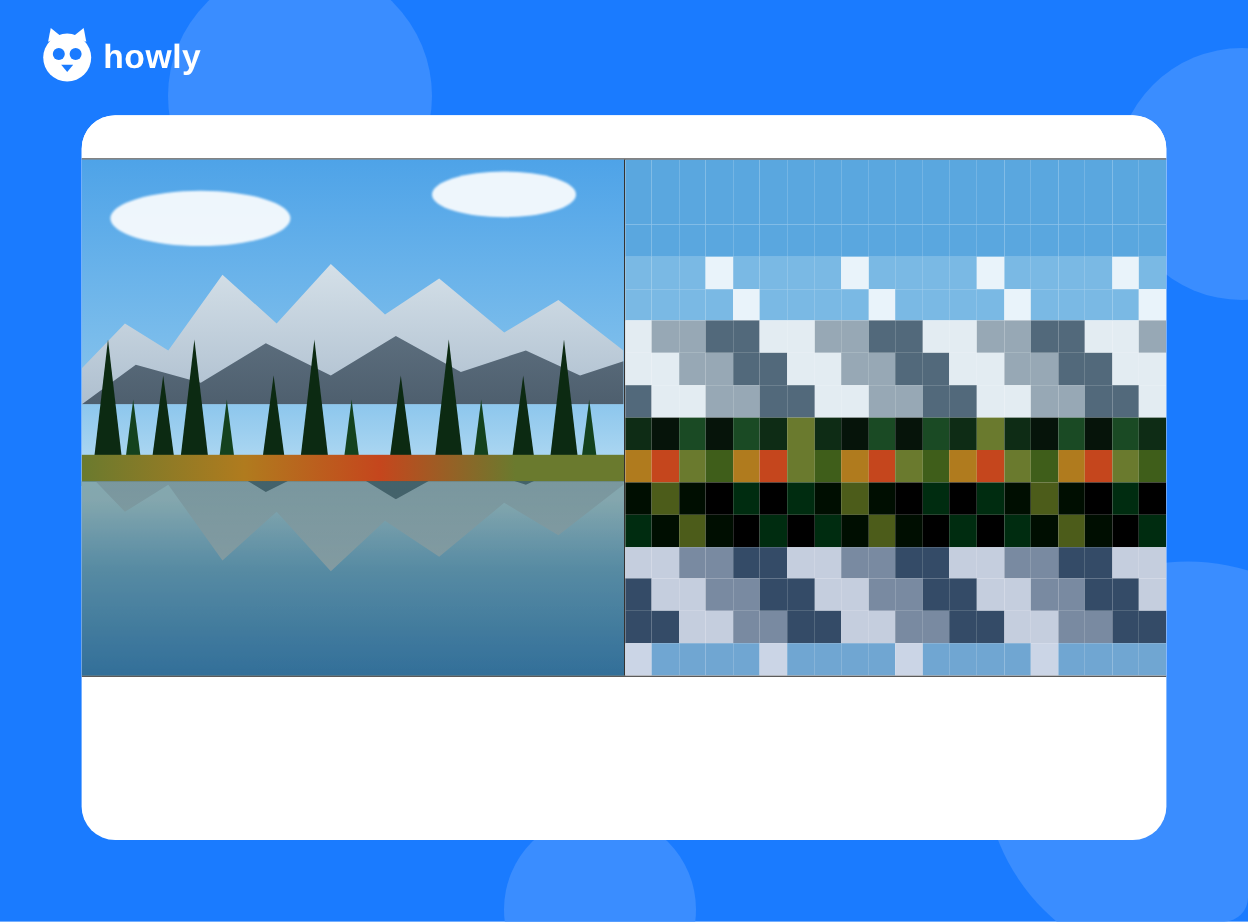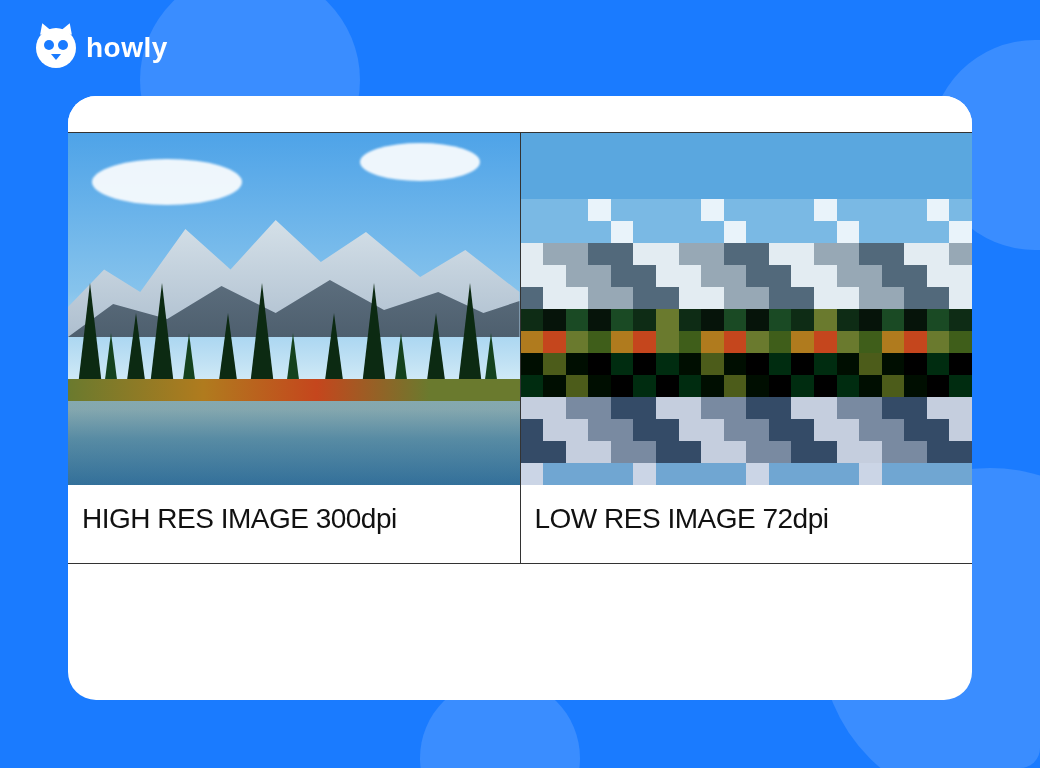--- a/index.html
+++ b/index.html
@@ -160,23 +160,20 @@
         <div class="bank"></div>
         <div class="lake">
           <div class="reflect">
             <div class="sky"></div>
             <div class="mnt"></div>
             <div class="mntshadow"></div>
 
           </div>
         </div>
       </div>
-      <div class="capwrap">
-        <div class="caption">HIGH RES IMAGE 300dpi</div>
-      </div>
     </div>
 
     <div class="panel">
       <div class="photo lo">
         <div class="pixgrid" id="pixgrid">
             <div class="px" style="background: rgb(90, 167, 223);"></div>
             <div class="px" style="background: rgb(90, 167, 223);"></div>
             <div class="px" style="background: rgb(90, 167, 223);"></div>
             <div class="px" style="background: rgb(90, 167, 223);"></div>
             <div class="px" style="background: rgb(90, 167, 223);"></div>
@@ -490,21 +487,18 @@
             <div class="px" style="background: rgb(112, 166, 210);"></div>
             <div class="px" style="background: rgb(112, 166, 210);"></div>
             <div class="px" style="background: rgb(112, 166, 210);"></div>
             <div class="px" style="background: rgb(203, 213, 230);"></div>
             <div class="px" style="background: rgb(112, 166, 210);"></div>
             <div class="px" style="background: rgb(112, 166, 210);"></div>
             <div class="px" style="background: rgb(112, 166, 210);"></div>
             <div class="px" style="background: rgb(112, 166, 210);"></div>
           </div>
       </div>
-      <div class="capwrap">
-        <div class="caption">LOW RES IMAGE 72dpi</div>
-      </div>
     </div>
 
   </div>
 
   <div class="hr"></div>
 </div>
 
 </body></html>

